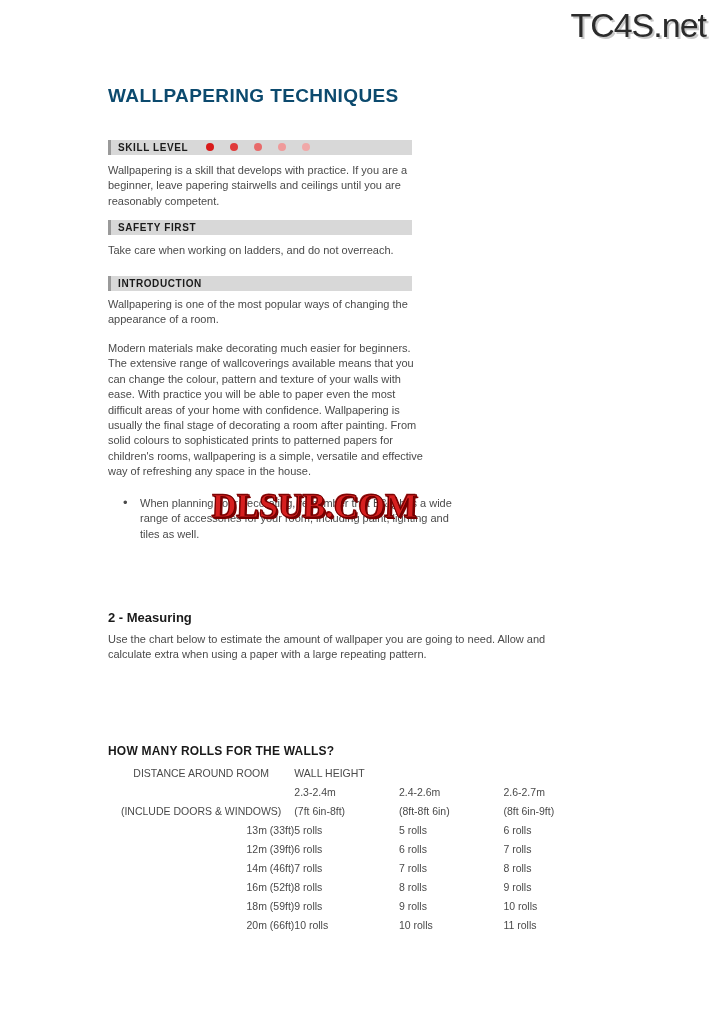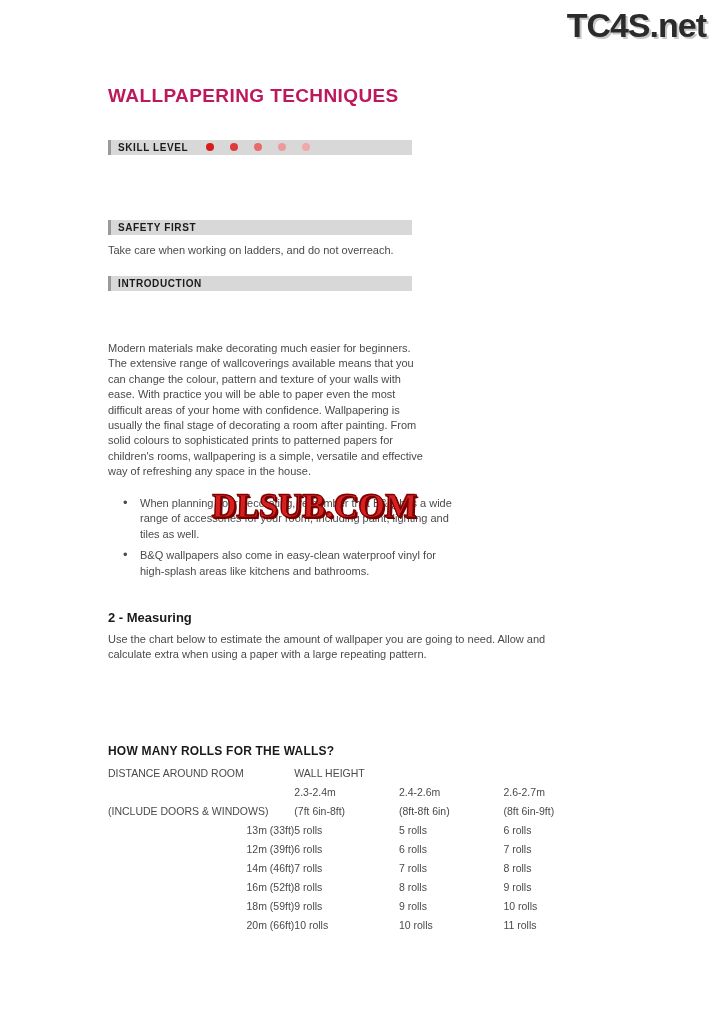--- a/index.html
+++ b/index.html
@@ -16,21 +16,21 @@
     overflow: hidden;
   }
 
   
   #wm-top {
     position: absolute;
     top: 6px;
     right: 18px;
     font-family: "Liberation Sans", sans-serif;
     font-size: 34px;
-    font-weight: bold;
+    font-weight: normal;
     letter-spacing: -1px;
     color: #2b2b2b;
     text-shadow: 2px 2px 0 #c8c8c8;
   }
   #wm-center {
     position: absolute;
     top: 487px;
     left: 212px;
     font-family: "Liberation Serif", serif;
     font-size: 34px;
@@ -66,21 +66,21 @@
   }
   h1.title {
     position: absolute;
     left: 108px;
     top: 84px;
     width: 330px;
     margin: 0;
     font-size: 19px;
     line-height: 23px;
     font-weight: bold;
-    color: #be185d;
+    color: #0c4a6e;
     letter-spacing: 0.4px;
   }
   .bar {
     position: absolute;
     left: 108px;
     width: 304px;
     height: 15px;
     background: #d8d8d8;
     border-left: 3px solid #9a9a9a;
     box-sizing: border-box;
@@ -181,21 +181,21 @@
     border-collapse: collapse;
     width: 500px;
   }
   table.grid td {
     padding: 0 0 5px 0;
     vertical-align: top;
     font-size: 10.5px;
     line-height: 14px;
     white-space: nowrap;
   }
-  td.c0 { width: 132px; }
+  td.c0 { width: 132px; text-align: center; }
   td.c1 { width: 90px; }
   td.c2 { width: 90px; }
   td.c3 { width: 90px; }
   td.right-ind { text-align: right; padding-right: 36px; }
 </style>
 </head>
 <body>
 
 <div id="page">
 
@@ -206,34 +206,35 @@
   <div class="bar" style="top:140px;">
     <span class="bar-label">SKILL LEVEL</span>
     <div class="dots" style="left:95px;">
       <span class="dot d1" style="left:0px;"></span>
       <span class="dot d2" style="left:24px;"></span>
       <span class="dot d3" style="left:48px;"></span>
       <span class="dot d4" style="left:72px;"></span>
       <span class="dot d5" style="left:96px;"></span>
     </div>
   </div>
+  <p class="body" style="top:163px;">Wallpapering is a skill that develops with practice. If you are a beginner, leave papering stairwells and ceilings until you are reasonably competent.</p>
 
   <div class="bar" style="top:220px;">
     <span class="bar-label">SAFETY FIRST</span>
   </div>
   <p class="body" style="top:243px;">Take care when working on ladders, and do not overreach.</p>
 
   <div class="bar" style="top:276px;">
     <span class="bar-label">INTRODUCTION</span>
   </div>
+  <p class="body" style="top:297px;">Wallpapering is one of the most popular ways of changing the appearance of a room.</p>
   <p class="body" style="top:341px;">Modern materials make decorating much easier for beginners. The extensive range of wallcoverings available means that you can change the colour, pattern and texture of your walls with ease. With practice you will be able to paper even the most difficult areas of your home with confidence. Wallpapering is usually the final stage of decorating a room after painting. From solid colours to sophisticated prints to patterned papers for children's rooms, wallpapering is a simple, versatile and effective way of refreshing any space in the house.</p>
 
   <ul class="bullets">
     <li>When planning your decorating, remember that B&amp;Q has a wide range of accessories for your room, including paint, lighting and tiles as well.</li>
-    <li>B&amp;Q wallpapers also come in easy-clean waterproof vinyl for high-splash areas like kitchens and bathrooms.</li>
   </ul>
 
   <div id="wm-center">DLSUB.COM</div>
 
   <h2 class="section">2 - Measuring</h2>
   <p class="body wide" style="top:632px;">Use the chart below to estimate the amount of wallpaper you are going to need. Allow and calculate extra when using a paper with a large repeating pattern.</p>
 
   <div id="rolls-table">
     <div class="t-title">HOW MANY ROLLS FOR THE WALLS?</div>
     <table class="grid">

